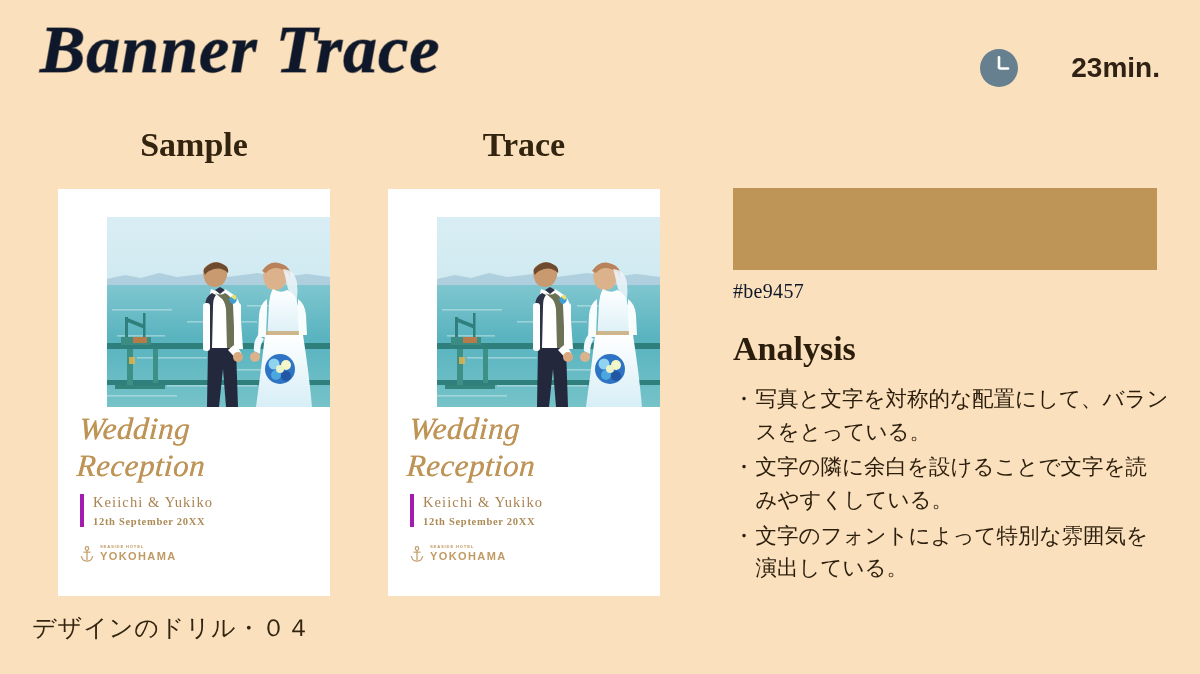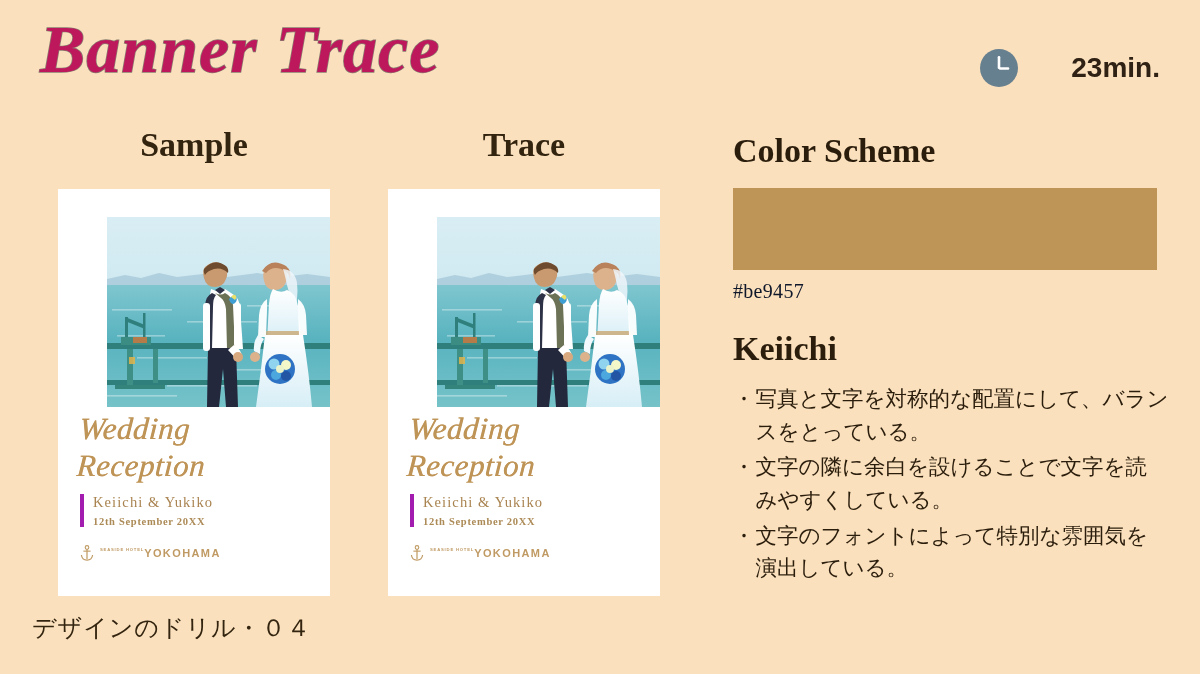--- a/index.html
+++ b/index.html
@@ -19,21 +19,21 @@
   
   .app-title {
     position: absolute;
     left: 40px; top: 14px;
     font-family: "Liberation Serif", serif;
     font-style: italic;
     font-weight: bold;
     font-size: 68px;
     line-height: 1.05;
     letter-spacing: 1px;
-    color: #be185d;
+    color: #0f172a;
     -webkit-text-stroke: 1.4px #8a7f70;
     paint-order: stroke fill;
     white-space: nowrap;
     text-align: right;
   }
 
   .timer {
     position: absolute;
     right: 40px; top: 48px;
     display: flex;
@@ -136,21 +136,21 @@
   }
 
   .poster-logo {
     position: absolute;
     left: 22px; top: 356px;
     display: flex;
     align-items: center;
     gap: 6px;
   }
   .anchor-icon { width: 14px; height: 16px; display: block; }
-  .logo-text { display: flex; flex-direction: row; line-height: 1; }
+  .logo-text { display: flex; flex-direction: column; line-height: 1; }
   .logo-sub {
     font-family: "Liberation Sans", sans-serif;
     font-size: 4.2px;
     font-weight: bold;
     letter-spacing: 0.8px;
     color: #c09a63;
     margin-bottom: 2px;
   }
   .logo-main {
     font-family: "Liberation Sans", sans-serif;
@@ -431,25 +431,24 @@
         <rect x="3.4" y="5.6" width="7.2" height="1.1" fill="#c09a63"></rect>
         <path d="M1.4 10 q0.6 5 5.6 5.2 q5 -0.2 5.6 -5.2" fill="none" stroke="#c09a63" stroke-width="1.2"></path>
       </svg>
       <span class="logo-text">
         <span class="logo-sub">SEASIDE HOTEL</span>
         <span class="logo-main">YOKOHAMA</span>
       </span>
     </div>
   </div>
 
-  <div class="section-heading" id="h-color">Color Scheme</div>
   <div class="swatch" style="background: rgb(190, 148, 87);"></div>
   <div class="swatch-hex">#be9457</div>
 
-  <div class="section-heading" id="h-analysis">Keiichi</div>
+  <div class="section-heading" id="h-analysis">Analysis</div>
   <div class="analysis-list">
     <div class="analysis-item">
       <span class="analysis-bullet">・</span>
       <span class="analysis-text">写真と文字を対称的な配置にして、バランスをとっている。</span>
     </div>
     <div class="analysis-item">
       <span class="analysis-bullet">・</span>
       <span class="analysis-text">文字の隣に余白を設けることで文字を読みやすくしている。</span>
     </div>
     <div class="analysis-item">

